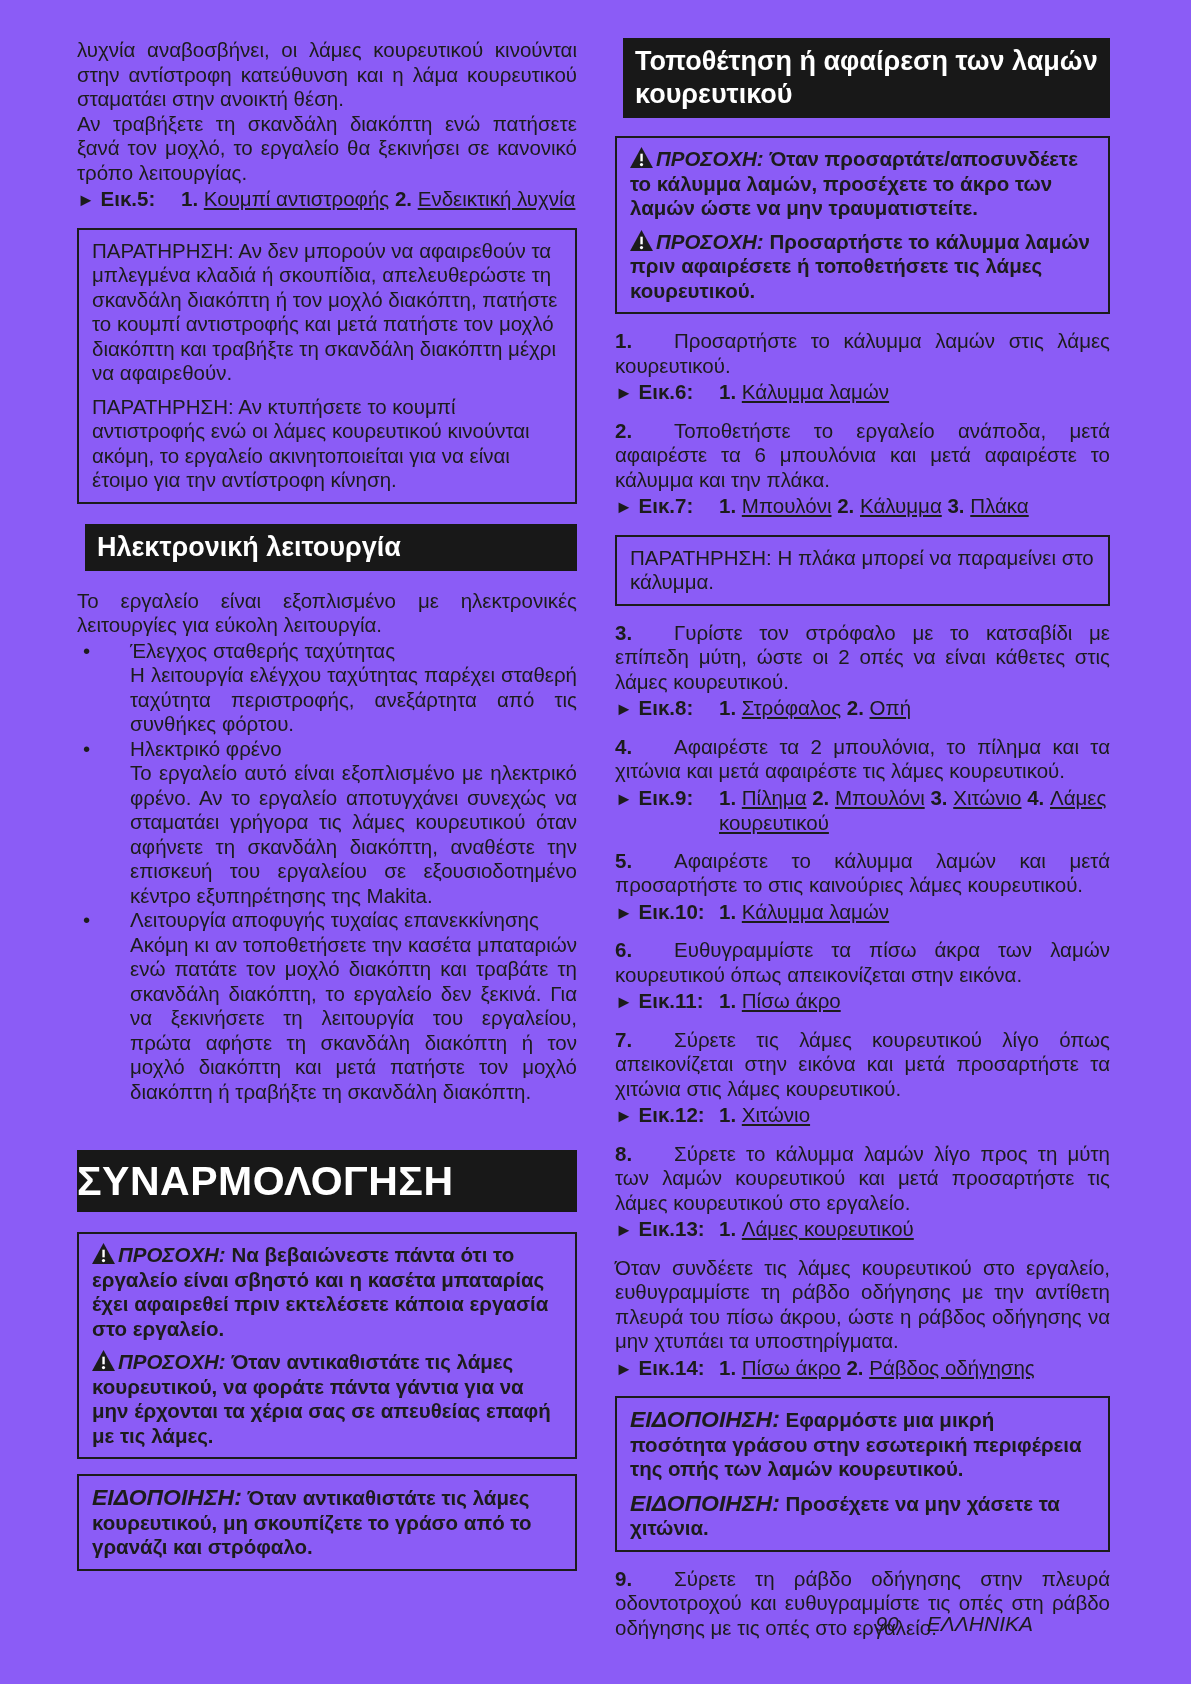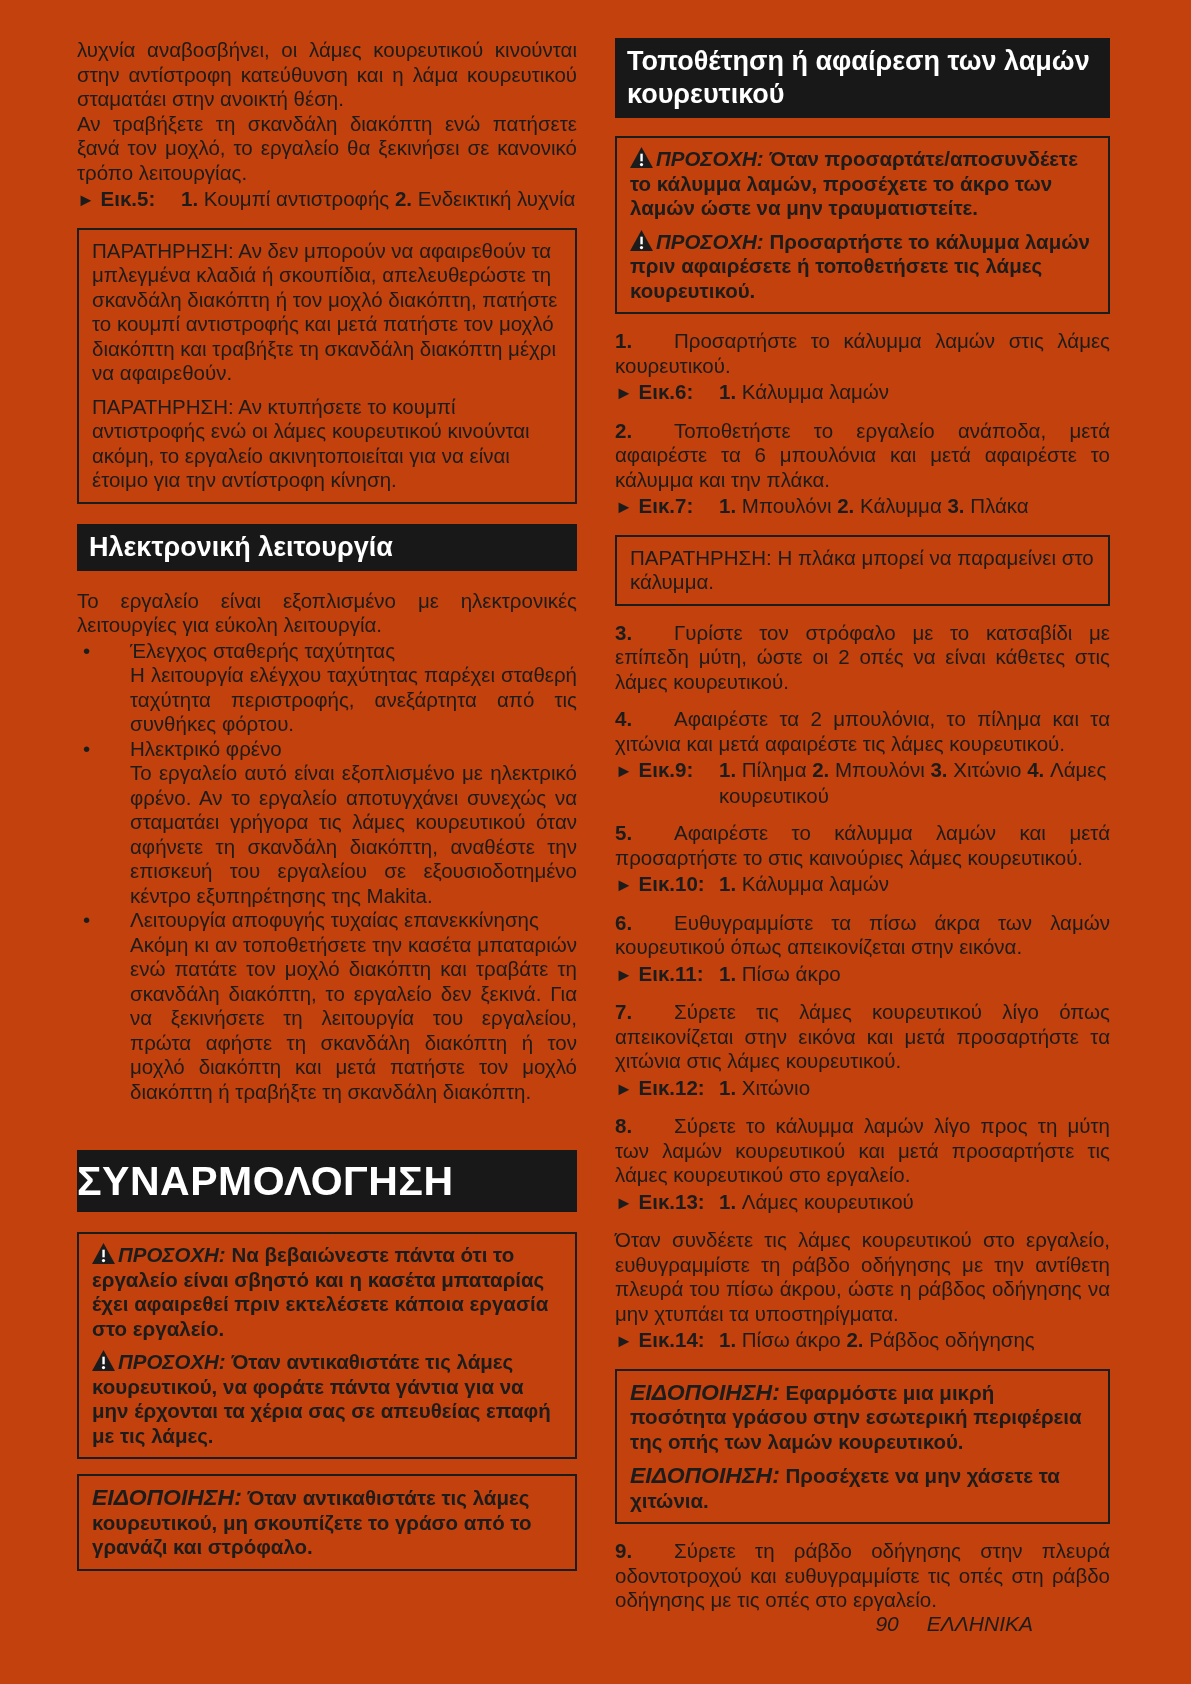--- a/index.html
+++ b/index.html
@@ -1,37 +1,37 @@
 <!DOCTYPE html>
 <html lang="el"><head>
 <meta charset="utf-8">
 <style>
   html,body{margin:0;padding:0;background:#e8e8e8;}
   .page{
     position:relative;
     width:1191px;height:1684px;
-    background:#c2410c;
+    background:#8b5cf6;
     box-sizing:border-box;
     padding:38px 0 0 77px;
     font-family:"Liberation Sans","DejaVu Sans",sans-serif;
     font-size:20.5px;line-height:24.5px;color:#1c1c1c;
     overflow:hidden;
   }
   .cols{display:flex;gap:38px;}
   .col-left{width:500px;flex:0 0 500px;}
   .col-right{width:495px;flex:0 0 495px;}
 
   p{margin:0;}
   .p{text-align:justify;}
 
   
   .section-bar{
     background:#181818;color:#ffffff;font-weight:bold;
     font-size:27px;line-height:33px;
-    padding:7px 12px;margin:20px 0 18px 0;
+    padding:7px 12px;margin:20px 0 18px 8px;
   }
   .big-bar{
     background:#181818;color:#ffffff;font-weight:bold;
     font-size:41px;line-height:46px;letter-spacing:.5px;
     padding:8px 0;margin:46px 0 20px 0;
   }
   .col-right .section-bar{margin-top:0;}
 
   
   .box{
@@ -48,21 +48,21 @@
 
   .warn-icon{width:23px;height:21px;vertical-align:-2px;margin-right:3px;}
 
   
   .fig{
     padding-left:104px;text-indent:-104px;
     margin-top:2px;font-weight:bold;
   }
   .fig .figlabel{display:inline-block;width:104px;text-indent:0;}
   .fig .arrow{font-size:18px;}
-  .fig .fig-item-text{font-weight:normal;}
+  .fig .fig-item-text{font-weight:normal;text-decoration:underline;}
 
   
   .step{margin-top:13px;text-align:justify;}
   .step-num{display:inline-block;width:59px;font-weight:bold;}
 
   
   ul.features{list-style:none;margin:1px 0 0 0;padding:0;}
   ul.features li{position:relative;padding-left:53px;text-align:justify;}
   ul.features li::before{content:"•";position:absolute;left:6px;top:0;}
 
@@ -169,20 +169,23 @@
       <p class="step"><b class="step-num">2.</b><span>Τοποθετήστε το εργαλείο ανάποδα, μετά αφαιρέστε τα 6 μπουλόνια και μετά αφαιρέστε το κάλυμμα και την πλάκα.</span></p>
       <p class="fig">
         <span class="figlabel"><span class="arrow">►</span> <b>Εικ.7:</b></span><b>1.</b> <span class="fig-item-text">Μπουλόνι</span> <b>2.</b> <span class="fig-item-text">Κάλυμμα</span> <b>3.</b> <span class="fig-item-text">Πλάκα</span>
       </p>
 
       <div class="box">
         <p><b class="note-label">ΠΑΡΑΤΗΡΗΣΗ:</b> <span>Η πλάκα μπορεί να παραμείνει στο κάλυμμα.</span></p>
       </div>
 
       <p class="step"><b class="step-num">3.</b><span>Γυρίστε τον στρόφαλο με το κατσαβίδι με επίπεδη μύτη, ώστε οι 2 οπές να είναι κάθετες στις λάμες κουρευτικού.</span></p>
+      <p class="fig">
+        <span class="figlabel"><span class="arrow">►</span> <b>Εικ.8:</b></span><b>1.</b> <span class="fig-item-text">Στρόφαλος</span> <b>2.</b> <span class="fig-item-text">Οπή</span>
+      </p>
 
       <p class="step"><b class="step-num">4.</b><span>Αφαιρέστε τα 2 μπουλόνια, το πίλημα και τα χιτώνια και μετά αφαιρέστε τις λάμες κουρευτικού.</span></p>
       <p class="fig">
         <span class="figlabel"><span class="arrow">►</span> <b>Εικ.9:</b></span><b>1.</b> <span class="fig-item-text">Πίλημα</span> <b>2.</b> <span class="fig-item-text">Μπουλόνι</span> <b>3.</b> <span class="fig-item-text">Χιτώνιο</span> <b>4.</b> <span class="fig-item-text">Λάμες κουρευτικού</span>
       </p>
 
       <p class="step"><b class="step-num">5.</b><span>Αφαιρέστε το κάλυμμα λαμών και μετά προσαρτήστε το στις καινούριες λάμες κουρευτικού.</span></p>
       <p class="fig">
         <span class="figlabel"><span class="arrow">►</span> <b>Εικ.10:</b></span><b>1.</b> <span class="fig-item-text">Κάλυμμα λαμών</span>
       </p>

